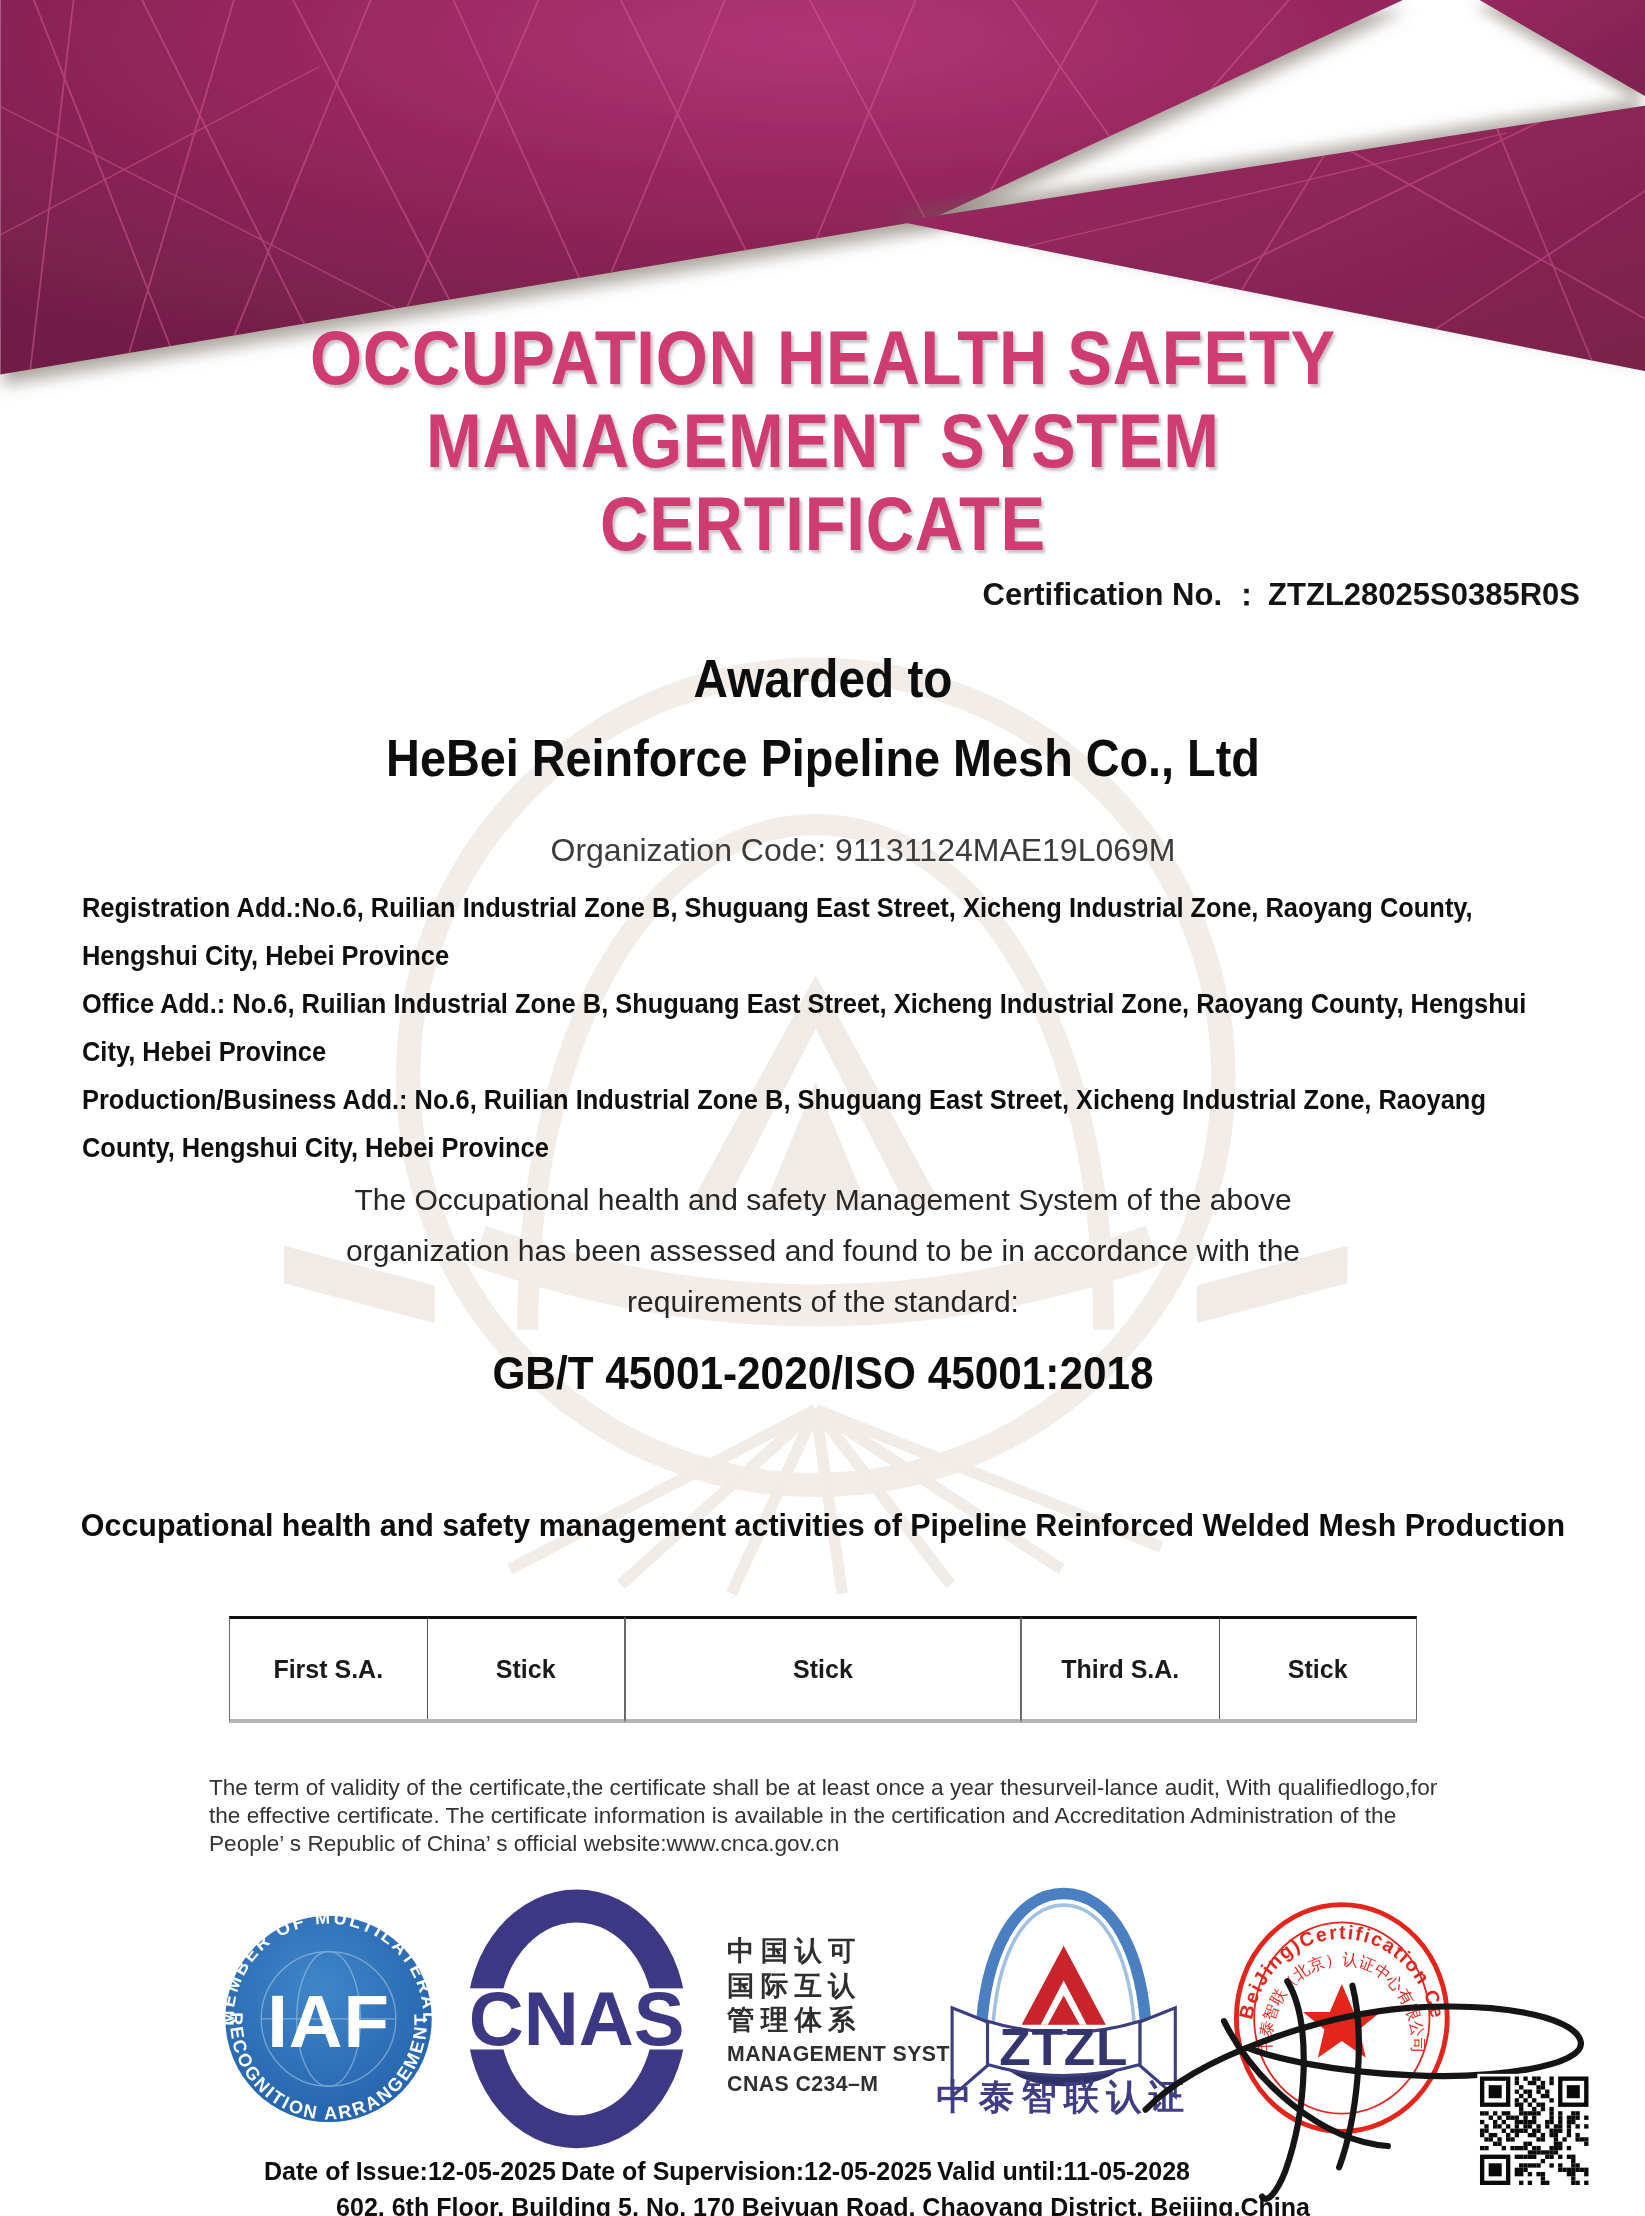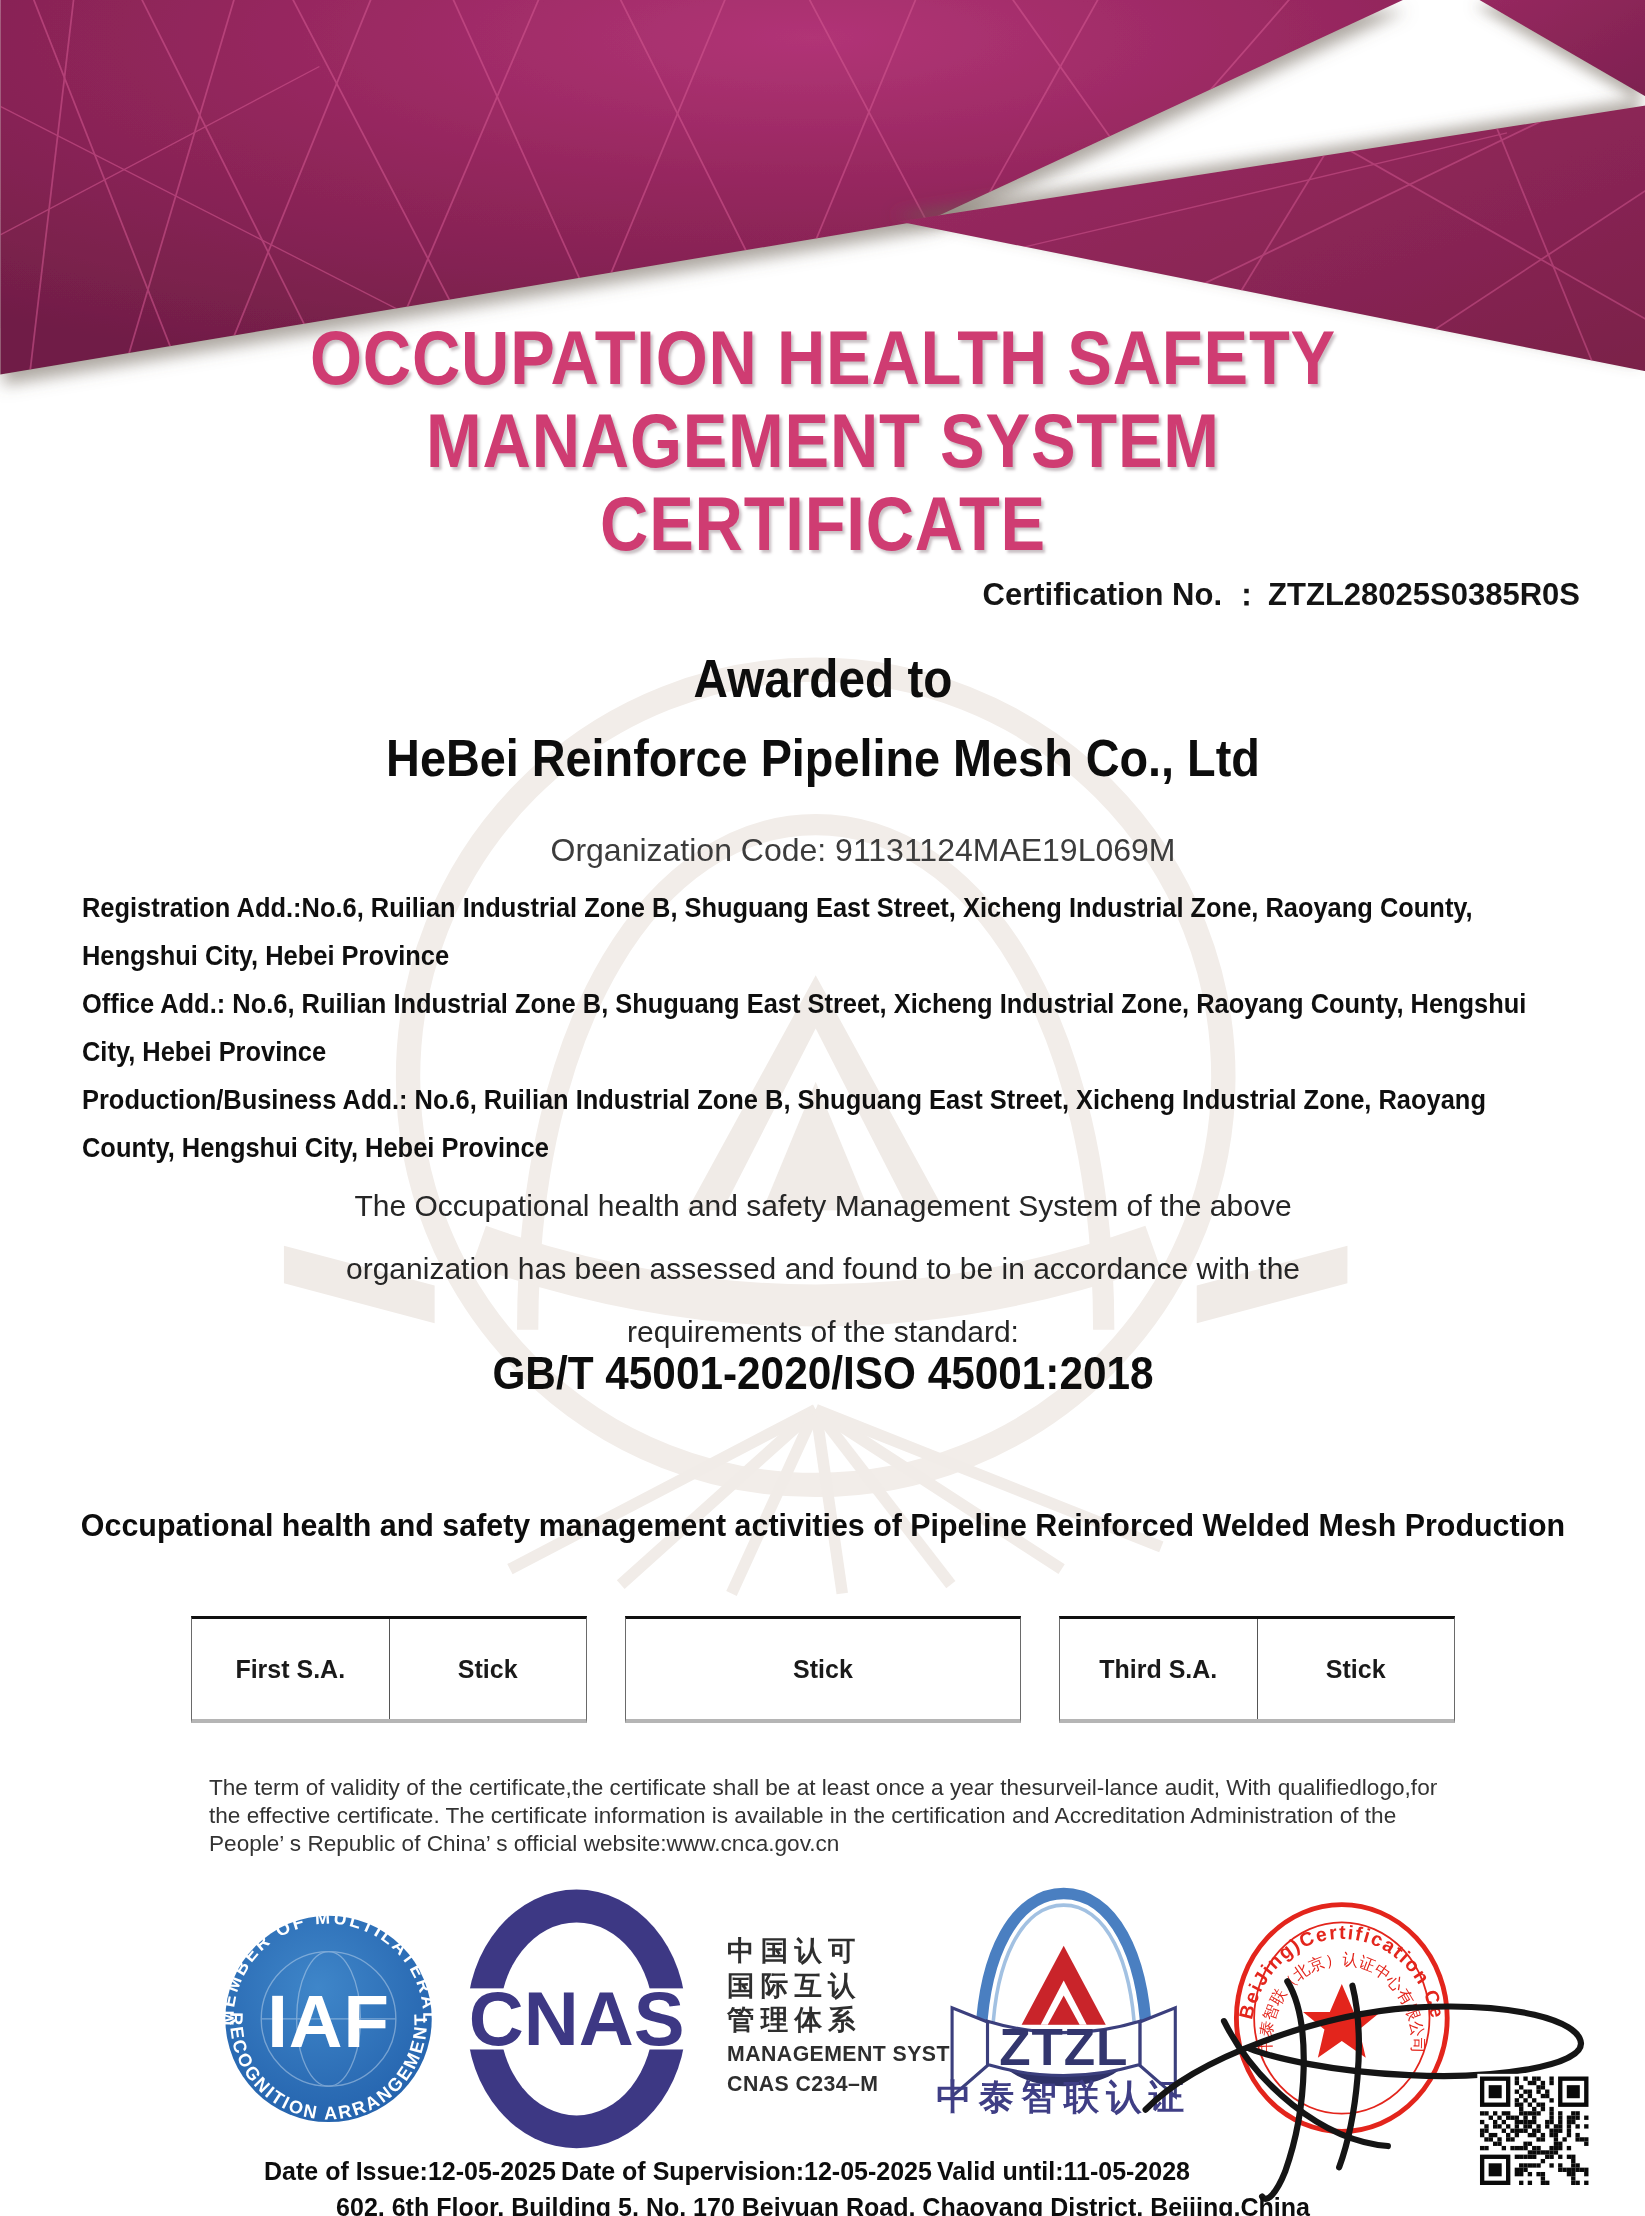--- a/index.html
+++ b/index.html
@@ -40,37 +40,37 @@
     font-size:32px;font-weight:400;color:#3c3c3c;padding-left:40px;
   }
   .addresses{
     position:absolute;top:884px;left:82px;width:1591px;
     transform:scaleX(.925);transform-origin:left top;
     font-size:27.5px;line-height:48px;font-weight:bold;color:#0f0f0f;
   }
   .addresses p{margin:0;}
   .statement{
     position:absolute;top:1174px;left:50%;transform:translateX(-50%);
-    width:1033px;text-align:center;font-size:30px;line-height:63px;color:#262626;
+    width:1033px;text-align:center;font-size:30px;line-height:51px;color:#262626;
   }
   .standard{
     position:absolute;top:1346px;left:0;width:100%;text-align:center;
     font-size:46px;font-weight:bold;color:#0d0d0d;transform:scaleX(.92);white-space:nowrap;
   }
   .scope-heading{
     position:absolute;top:1428px;left:0;width:100%;text-align:center;
     font-size:30px;color:#262626;
   }
   .scope-text{
     position:absolute;top:1507px;left:0;width:100%;text-align:center;
     font-size:32px;font-weight:bold;color:#0d0d0d;transform:scaleX(.95);white-space:nowrap;
   }
   .audit-row{
     position:absolute;top:1616px;left:0;width:100%;
-    display:flex;justify-content:center;gap:38px;
+    display:flex;justify-content:center;
   }
   .audit-box{
     width:394px;height:100px;display:flex;background:#fff;
     border-top:3.5px solid #101010;border-left:1.3px solid #6a6a6a;
     border-right:1.3px solid #6a6a6a;border-bottom:4px solid #b5b5b5;
   }
   .audit-cell{
     flex:1;display:flex;align-items:center;justify-content:center;
     font-size:25px;font-weight:bold;color:#1a1a1a;
   }

